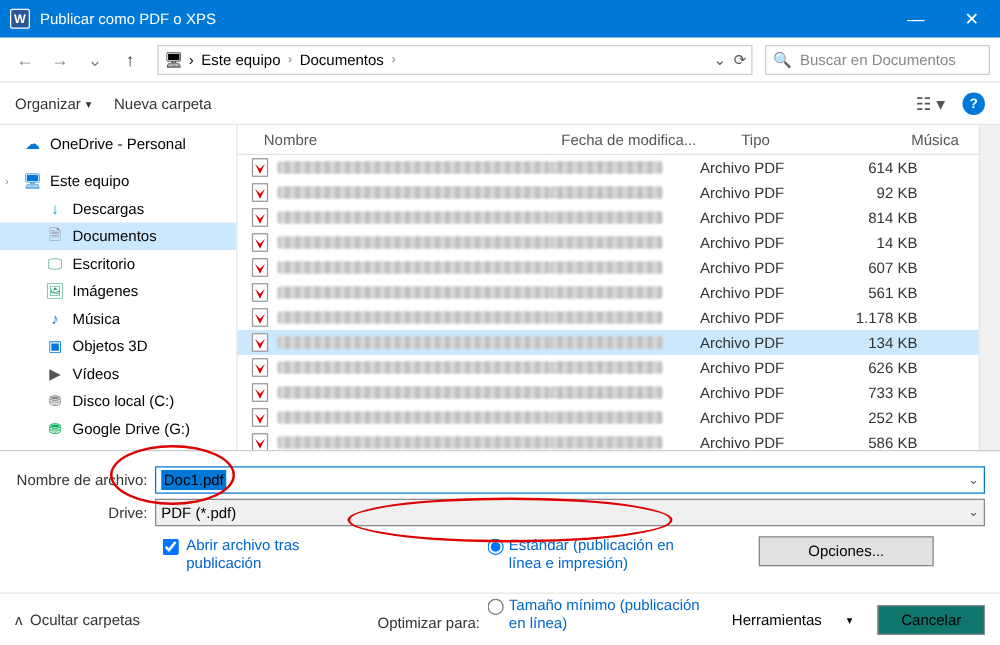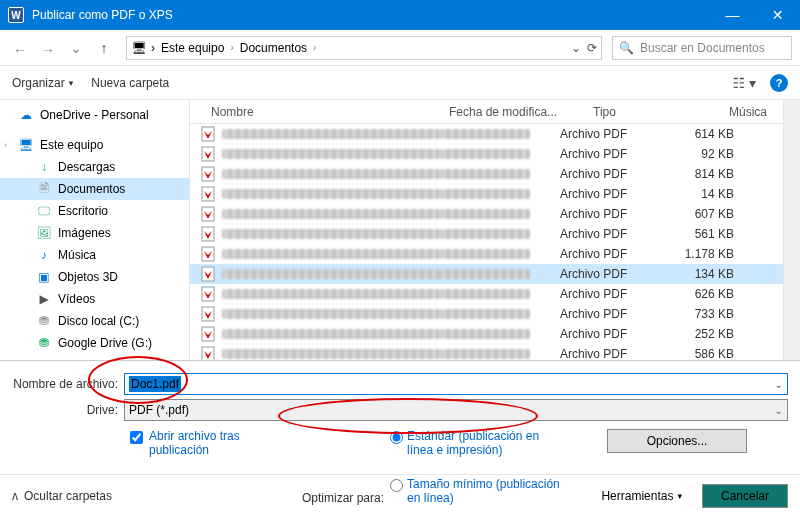--- a/index.html
+++ b/index.html
@@ -80,21 +80,21 @@
 .radio-group { display: flex; flex-direction: column; gap: 20px; }
 .radio-item { display: flex; align-items: flex-start; gap: 4px; color: #0066cc; }
 .radio-item .rlbl { width: 160px; }
 .radio-item input { margin-top: 2px; }
 .options-btn { width: 140px; height: 24px; border: 1px solid #888; background: #e1e1e1; display: flex; align-items: center; justify-content: center; margin-left: 20px; }
 
 
 .footer { position: absolute; bottom: 0; left: 0; right: 0; height: 42px; border-top: 1px solid #e5e5e5; display: flex; align-items: center; padding: 0 12px; }
 .hide-folders { display: flex; align-items: center; gap: 6px; color: #333; }
 .footer-right { margin-left: auto; display: flex; align-items: center; gap: 10px; }
-.tools { display: flex; align-items: center; gap: 4px; margin-right: 10px; }
+.tools { display: flex; align-items: center; gap: 20px; margin-right: 10px; }
 .btn { width: 86px; height: 24px; border: 1px solid #888; background: #0f766e; display: flex; align-items: center; justify-content: center; }
 .btn.primary { border: 2px solid #0078d7; background: #fff; }
 
 
 .anno { position: absolute; border: 2px solid #d00; border-radius: 50%; pointer-events: none; }
 .anno1 { left: 88px; top: 356px; width: 100px; height: 48px; }
 .anno2 { left: 278px; top: 398px; width: 260px; height: 36px; }
 
 
 .fico.onedrive { color: #0078d7; }

